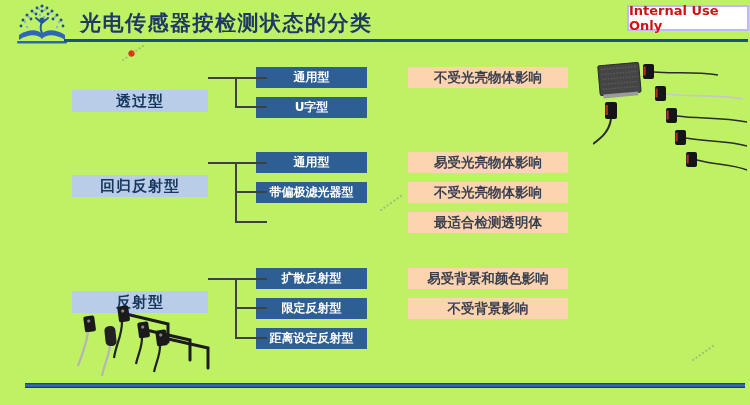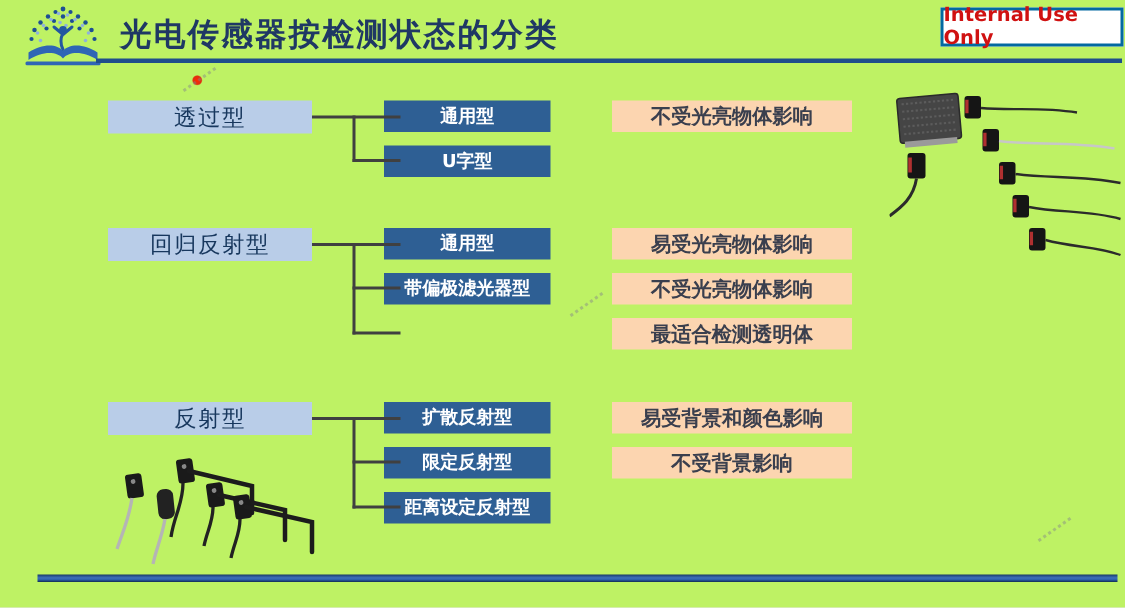--- a/index.html
+++ b/index.html
@@ -10,28 +10,28 @@
   }
   
   .logo{position:absolute;left:15px;top:2px;width:54px;height:46px;}
   .title{
     position:absolute;left:80px;top:9px;font-size:21px;font-weight:bold;
     color:#1f3864;letter-spacing:1.5px;white-space:nowrap;
   }
   .title-rule{position:absolute;left:64px;top:39px;width:684px;height:3px;background:#1f4e8c;}
   .badge{
     position:absolute;left:627px;top:5px;width:118px;height:22px;
-    border:2px solid #0369a1;color:#d01111;font-weight:bold;font-size:13px;
+    border:2px solid #c4b5fd;color:#d01111;font-weight:bold;font-size:13px;
     display:flex;align-items:center;justify-content:center;background:#fff;
   }
   
   .cat{
     position:absolute;left:72px;width:136px;height:22px;background:#b9cde8;
-    color:#17375d;font-size:15px;font-weight:normal;display:flex;
-    align-items:center;justify-content:center;letter-spacing:1px;
+    color:#17375d;font-size:15px;font-weight:bold;display:flex;
+    align-items:center;justify-content:center;letter-spacing:1px;margin-top:23px;
   }
   .sub{
     position:absolute;left:256px;width:111px;height:21px;background:#2e5f94;
     color:#ffffff;font-size:12px;font-weight:bold;display:flex;
     align-items:center;justify-content:center;white-space:nowrap;
   }
   .note{
     position:absolute;left:408px;width:160px;height:21px;background:#fcd5b0;
     color:#3a3f4e;font-size:13.5px;font-weight:bold;display:flex;
     align-items:center;justify-content:center;white-space:nowrap;

